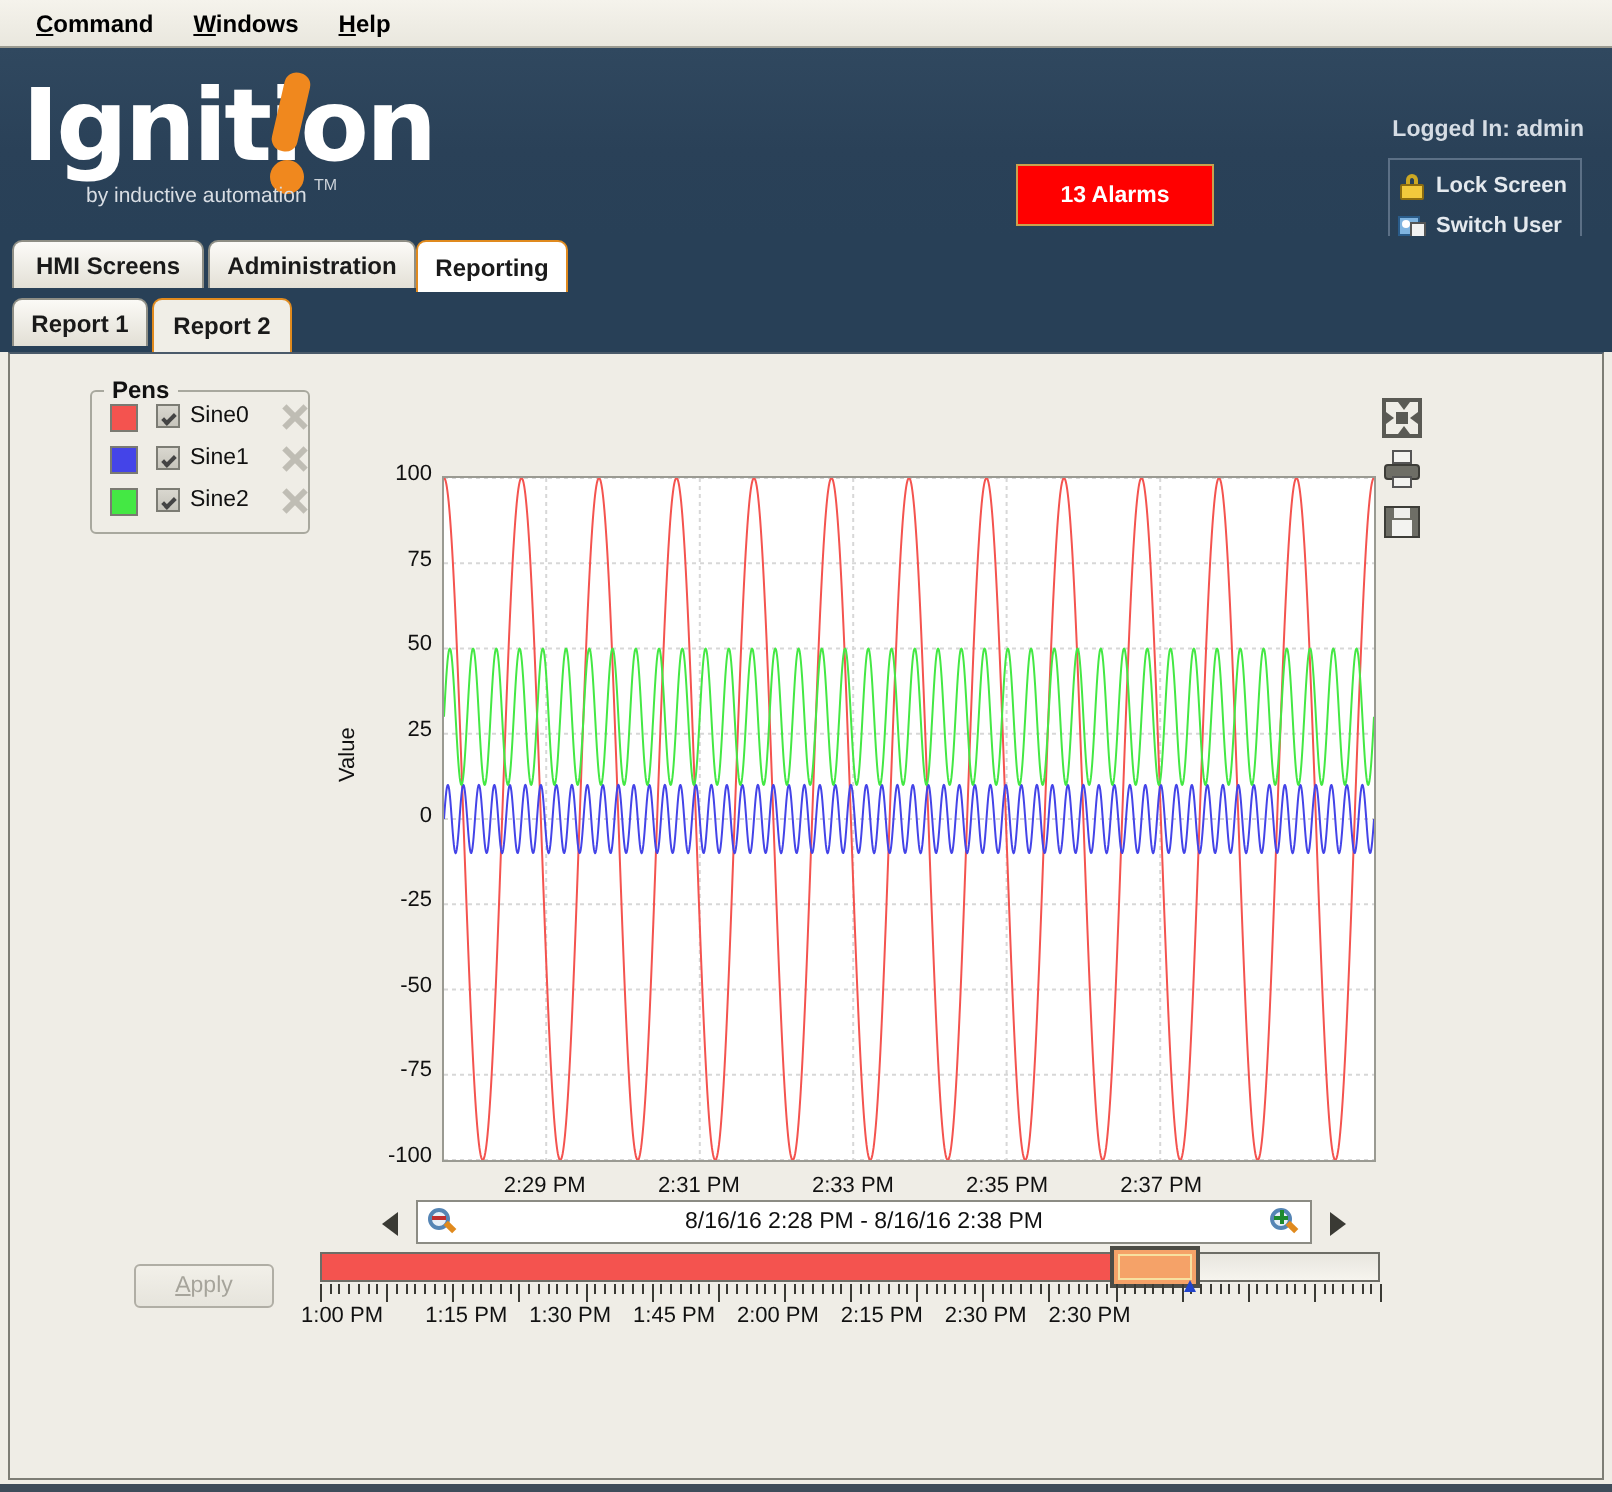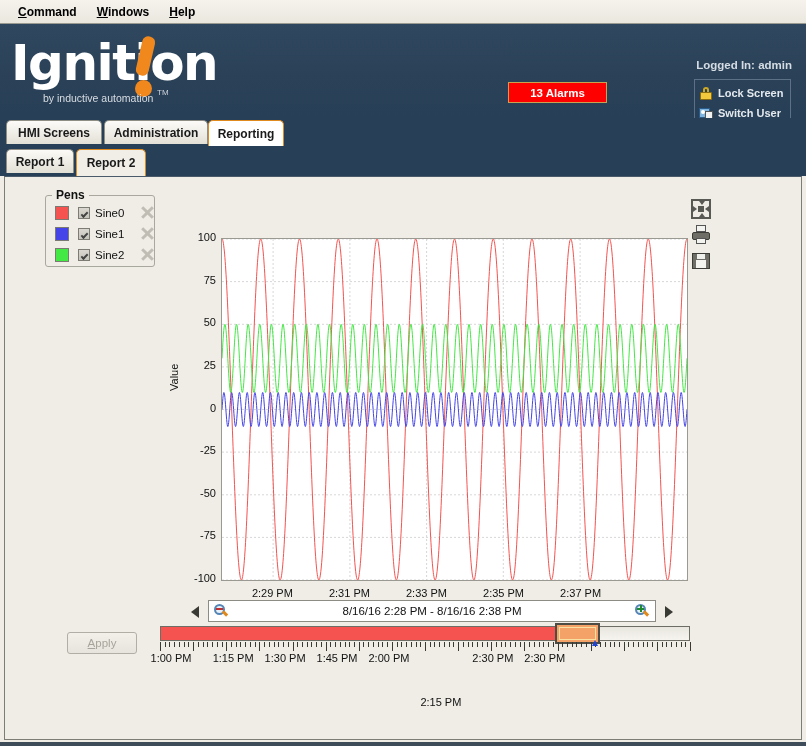--- a/index.html
+++ b/index.html
@@ -77,21 +77,21 @@
     position: absolute; left: 378px; top: 34px;
     width: 223px; height: 19px;
     background: #2E4660;
     border: 1px solid #B98344;
     display: flex; align-items: center; justify-content: center;
     font-size: 11.5px; font-weight: bold; color: #FFFFFF;
     box-sizing: border-box;
   }
   .alarm-box {
     position: absolute; left: 508px; top: 58px;
-    width: 99px; height: 21px;
+    width: 99px; height: 31px;
     background: #FF0000;
     border: 1px solid #C8A24E;
     display: flex; align-items: center; justify-content: center;
     font-size: 11.5px; font-weight: bold; color: #FFFFFF;
     box-sizing: border-box;
     cursor: pointer;
     text-align: center;
   }
   .logged-in {
     position: absolute; right: 14px; top: 35px;
@@ -185,21 +185,21 @@
     border-radius: 3px;
     box-sizing: border-box;
     padding: 6px 0 0 0;
   }
   .pens-title {
     position: absolute; left: 6px; top: -8px;
     background: #EFEDE6; padding: 0 4px;
     font-size: 12px; font-weight: bold; color: #111;
   }
   .pen-row {
-    display: flex; align-items: center;
+    display: flex; align-items: flex-start;
     height: 21px; padding-left: 9px;
   }
   .swatch {
     width: 14px; height: 14px;
     border: 1px solid #7a7a72;
     box-sizing: border-box; flex: none;
     cursor: pointer;
   }
   .cbx {
     width: 12px; height: 12px;
@@ -648,21 +648,21 @@
           <div class="tk" style="left:525.27px;height:5px"></div>
           <div class="tk" style="left:530.00px;height:9px"></div>
           <div class="marker" style="left:431.9px"></div>
         </div>
       <div id="rlabels">
           <div class="rlabel" style="left: 11px;">1:00 PM</div>
           <div class="rlabel" style="left: 73.14px;">1:15 PM</div>
           <div class="rlabel" style="left: 125.08px;">1:30 PM</div>
           <div class="rlabel" style="left: 177.02px;">1:45 PM</div>
           <div class="rlabel" style="left: 228.96px;">2:00 PM</div>
-          <div class="rlabel" style="left: 280.9px; margin-top: 44px;">2:15 PM</div>
+          <div class="rlabel" style="left: 280.9px;">2:15 PM</div>
           <div class="rlabel" style="left: 332.84px;">2:30 PM</div>
           <div class="rlabel" style="left: 384.78px;">2:30 PM</div>
         </div>
     </div>
 
     <div class="apply-btn">
         <span class="mn">A</span>
         <span>pply</span>
       </div>
   </div>

